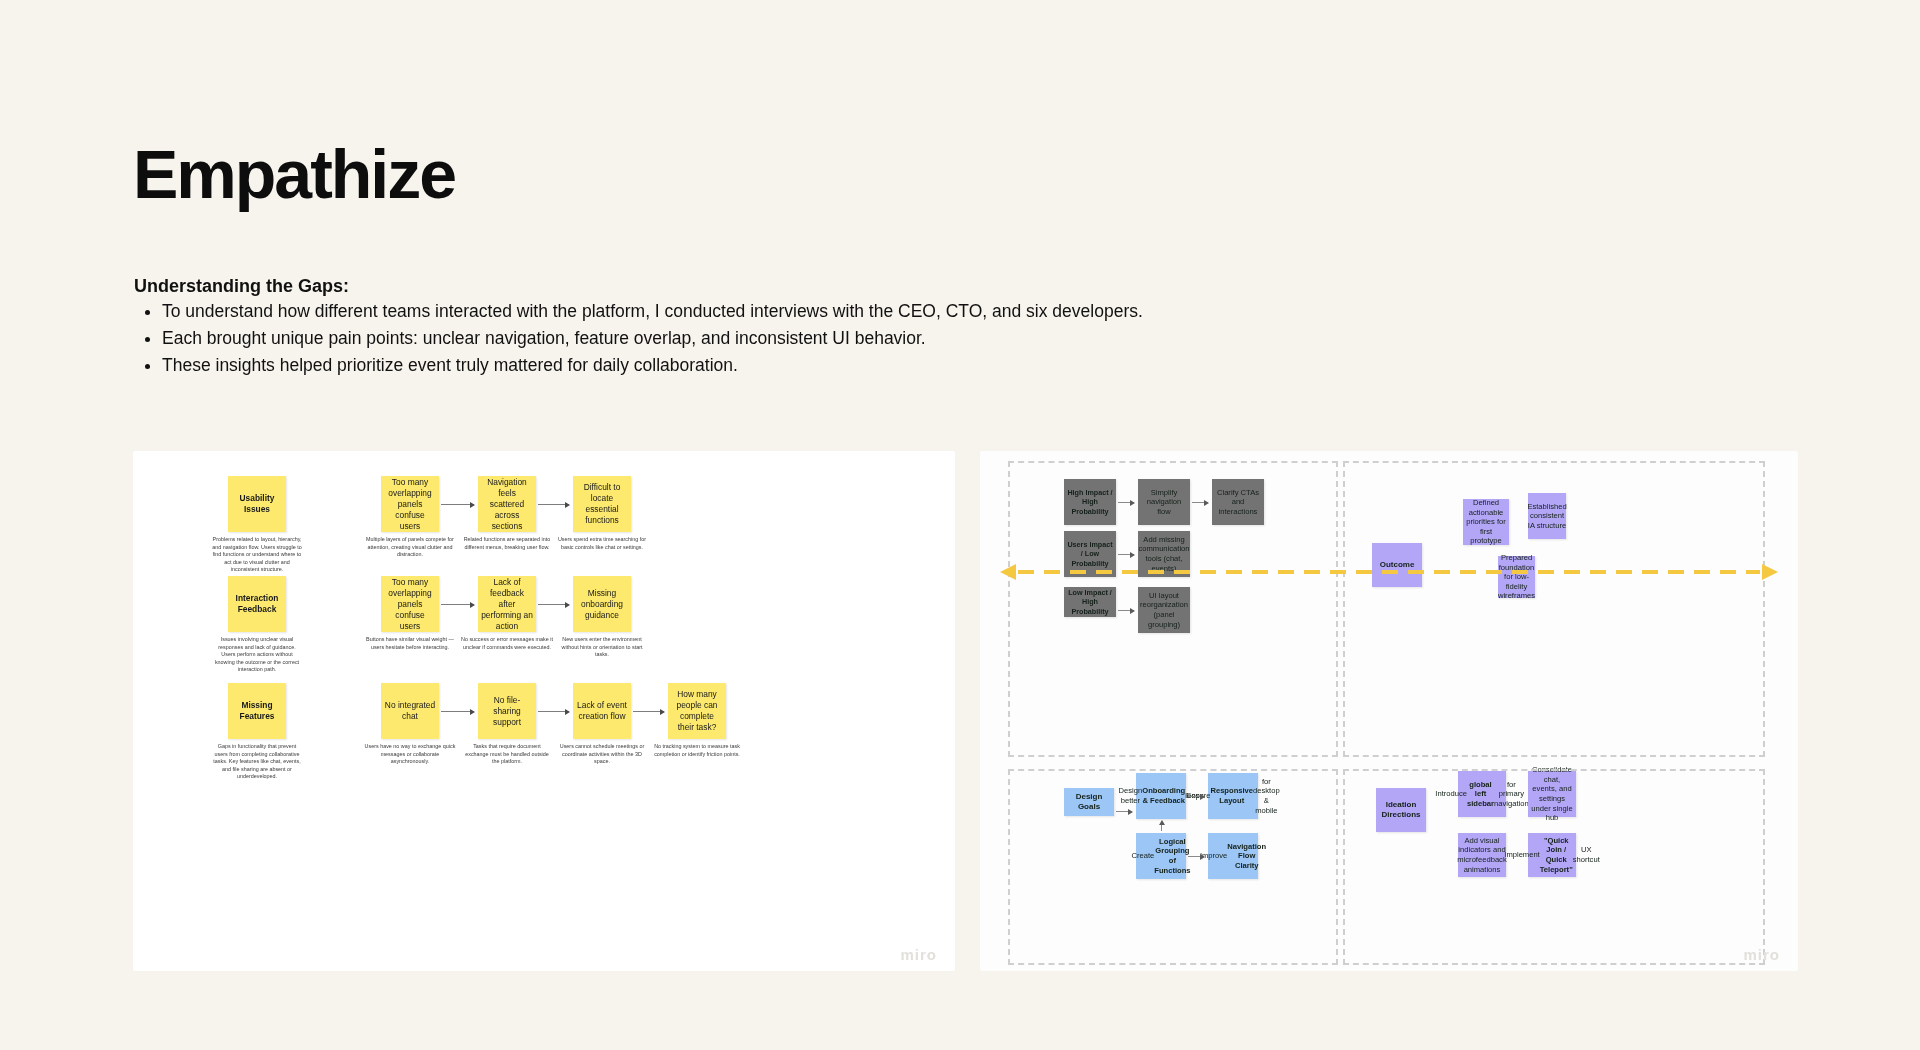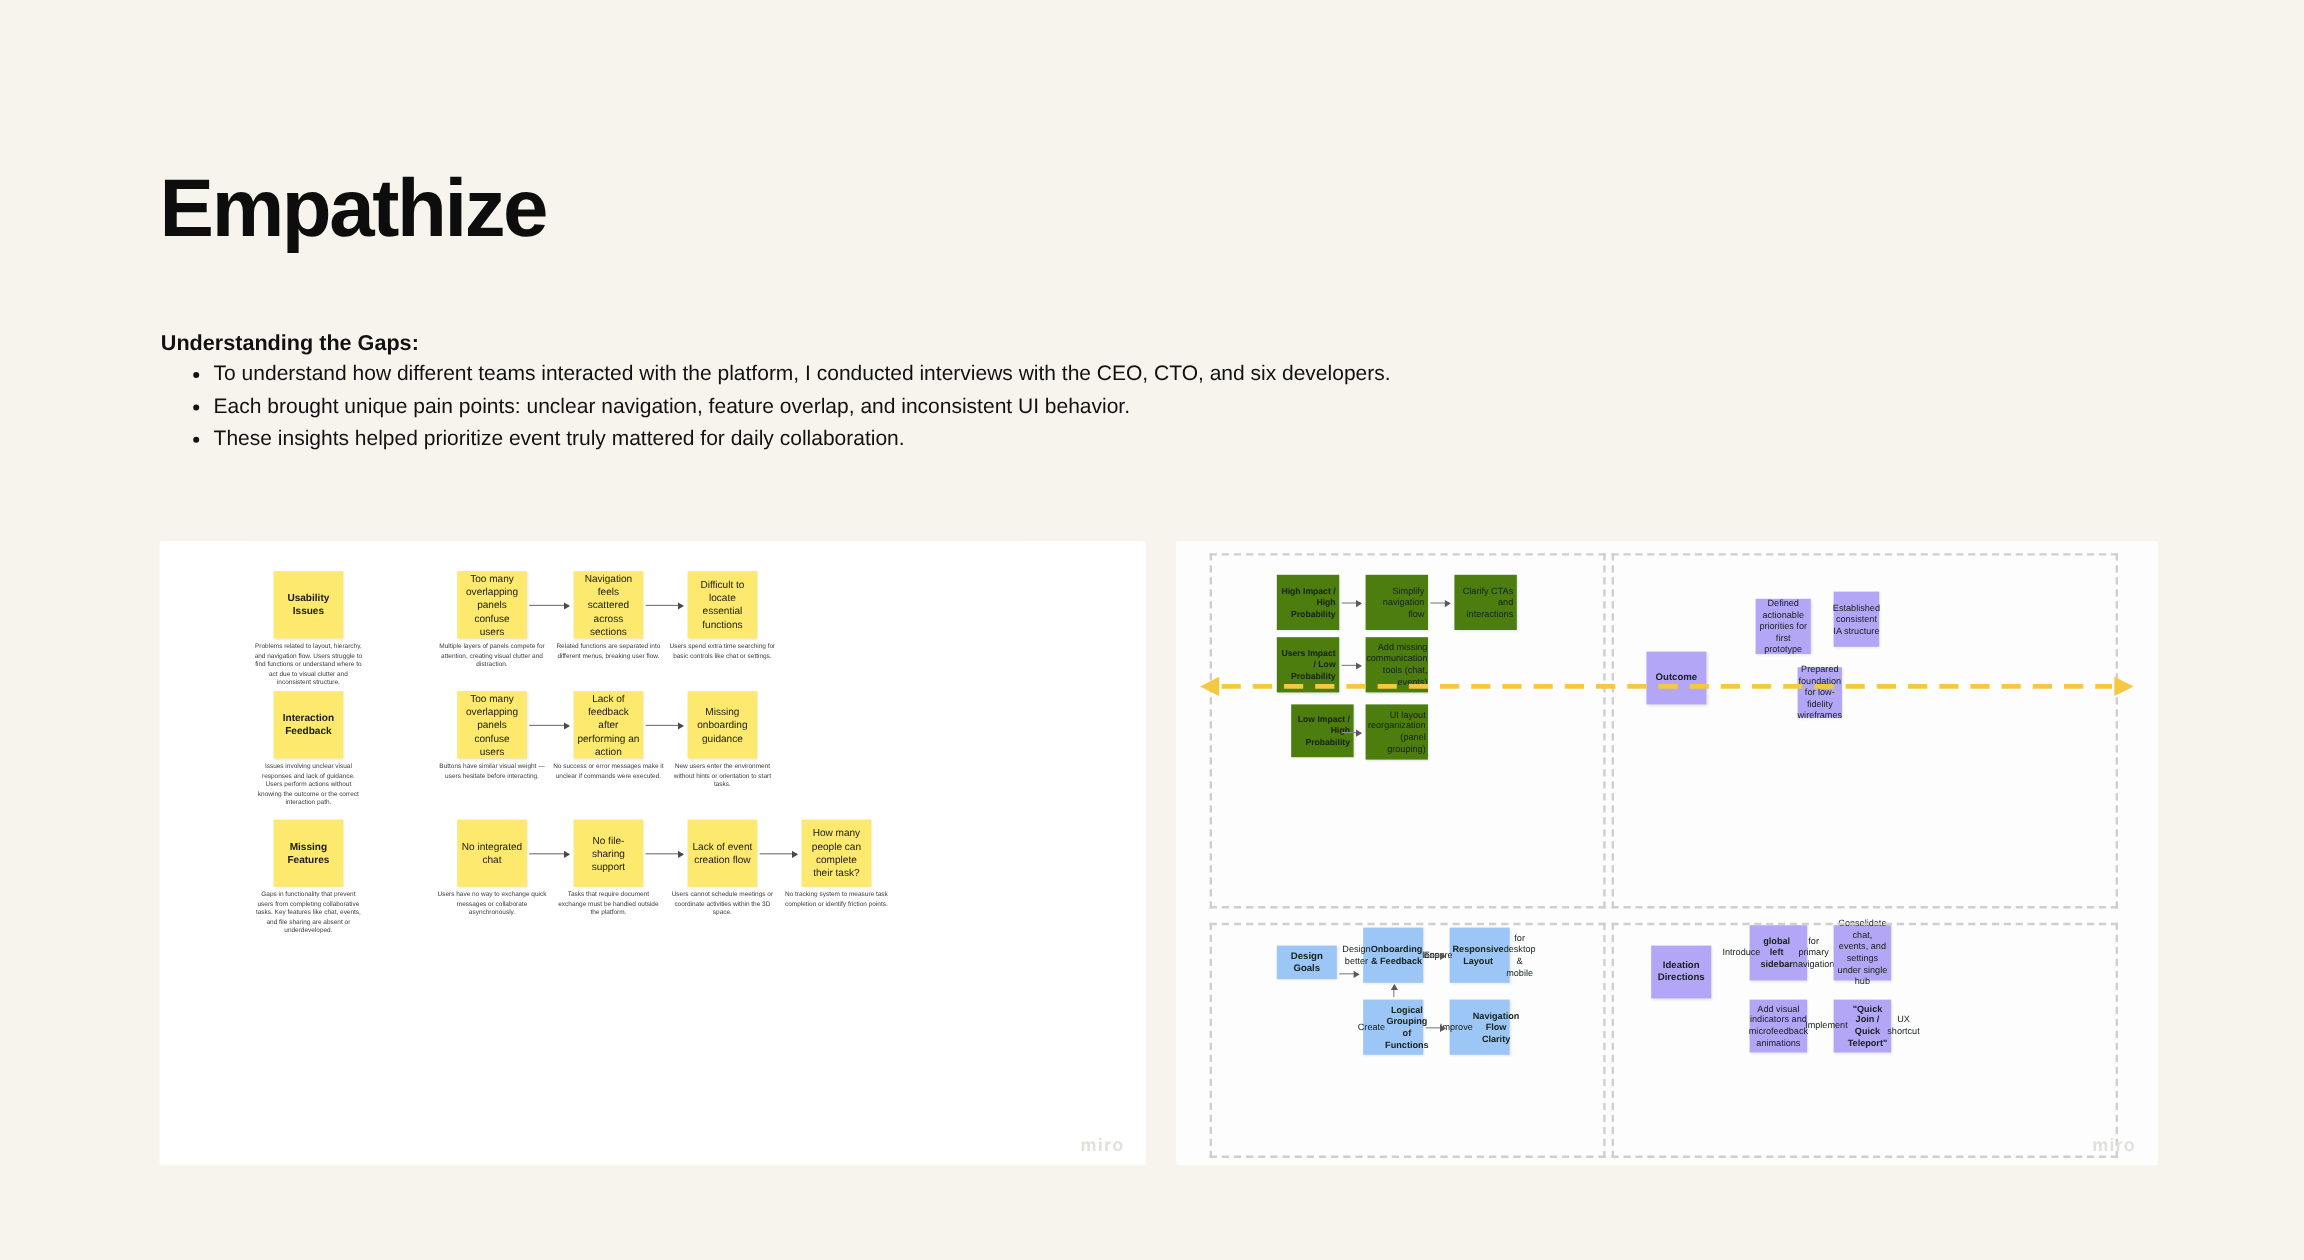--- a/index.html
+++ b/index.html
@@ -21,21 +21,21 @@
   }
   #subhead {
     position:absolute; left:134px; top:276px;
     font-size:18px; font-weight:bold; color:#111;
   }
   #bullets {
     position:absolute; left:134px; top:298px;
     margin:0; padding-left:28px;
     font-size:17.5px; line-height:26px; color:#111;
   }
-  #bullets li { margin:0 0 1px 16px; }
+  #bullets li { margin:0 0 1px 0; }
 
   
   .board {
     position:absolute; top:451px;
     background:#ffffff;
     border-radius:2px;
     overflow:hidden;
   }
   #board-left  { left:133px;  width:822px;  height:520px; }
   #board-right { left:980px;  width:818px;  height:520px; background:#fdfdfd; }
@@ -77,21 +77,21 @@
   }
   .box {
     position:absolute;
     display:flex; align-items:center; justify-content:center;
     text-align:center;
     padding:3px;
     font-size:7.6px; line-height:9.6px;
     box-shadow:1px 1px 2px rgba(0,0,0,0.10);
     color:#15211a;
   }
-  .green  { background:#4d7c0f;text-align:right; }
+  .green  { background:#737373; }
   .purple { background:#b3a6f7; }
   .blue   { background:#9cc6f5; }
   .b-bold { font-weight:bold; }
 
   .conn {
     position:absolute; height:1px; background:#8a8a8a;
   }
   .conn:after {
     content:""; position:absolute; right:-1px; top:-2.5px;
     border-left:5px solid #5a5a5a;
@@ -159,21 +159,21 @@
 </div>
 
 <div class="board" id="board-right">
   <div id="right-content">
       <div class="box green b-bold" style="left: 84px; top: 28px; width: 52px; height: 46px; font-size: 7.2px;">High Impact / High Probability</div>
       <div class="box green" style="left: 158px; top: 28px; width: 52px; height: 46px;">Simplify navigation flow</div>
       <div class="conn" style="left: 138px; top: 51px; width: 16px;"></div>
       <div class="box green b-bold" style="left: 84px; top: 80px; width: 52px; height: 46px; font-size: 7.2px;">Users Impact / Low Probability</div>
       <div class="box green" style="left: 158px; top: 80px; width: 52px; height: 46px;">Add missing communication tools (chat, events)</div>
       <div class="conn" style="left: 138px; top: 103px; width: 16px;"></div>
-      <div class="box green b-bold" style="left: 96px; top: 136px; width: 52px; height: 44px; font-size: 7.2px;">Low Impact / High Probability</div>
+      <div class="box green b-bold" style="left: 84px; top: 136px; width: 52px; height: 30px; font-size: 7.2px;">Low Impact / High Probability</div>
       <div class="box green" style="left: 158px; top: 136px; width: 52px; height: 46px;">UI layout reorganization (panel grouping)</div>
       <div class="conn" style="left: 138px; top: 159px; width: 16px;"></div>
       <div class="box green" style="left: 232px; top: 28px; width: 52px; height: 46px;">Clarify CTAs and interactions</div>
       <div class="conn" style="left: 212px; top: 51px; width: 16px;"></div>
       <div class="box purple b-bold" style="left: 392px; top: 92px; width: 50px; height: 44px; font-size: 8px;">Outcome</div>
       <div class="box purple" style="left: 483px; top: 48px; width: 46px; height: 46px;">Defined actionable priorities for first prototype</div>
       <div class="box purple" style="left: 548px; top: 42px; width: 38px; height: 46px;">Established consistent IA structure</div>
       <div class="box purple" style="left: 518px; top: 105px; width: 37px; height: 42px;">Prepared foundation for low-fidelity wireframes</div>
       <div class="box blue b-bold" style="left: 84px; top: 337px; width: 50px; height: 28px; font-size: 8px;">Design Goals</div>
       <div class="box blue" style="left: 156px; top: 322px; width: 50px; height: 46px;">Design better <b>Onboarding &amp; Feedback</b> loops</div>

